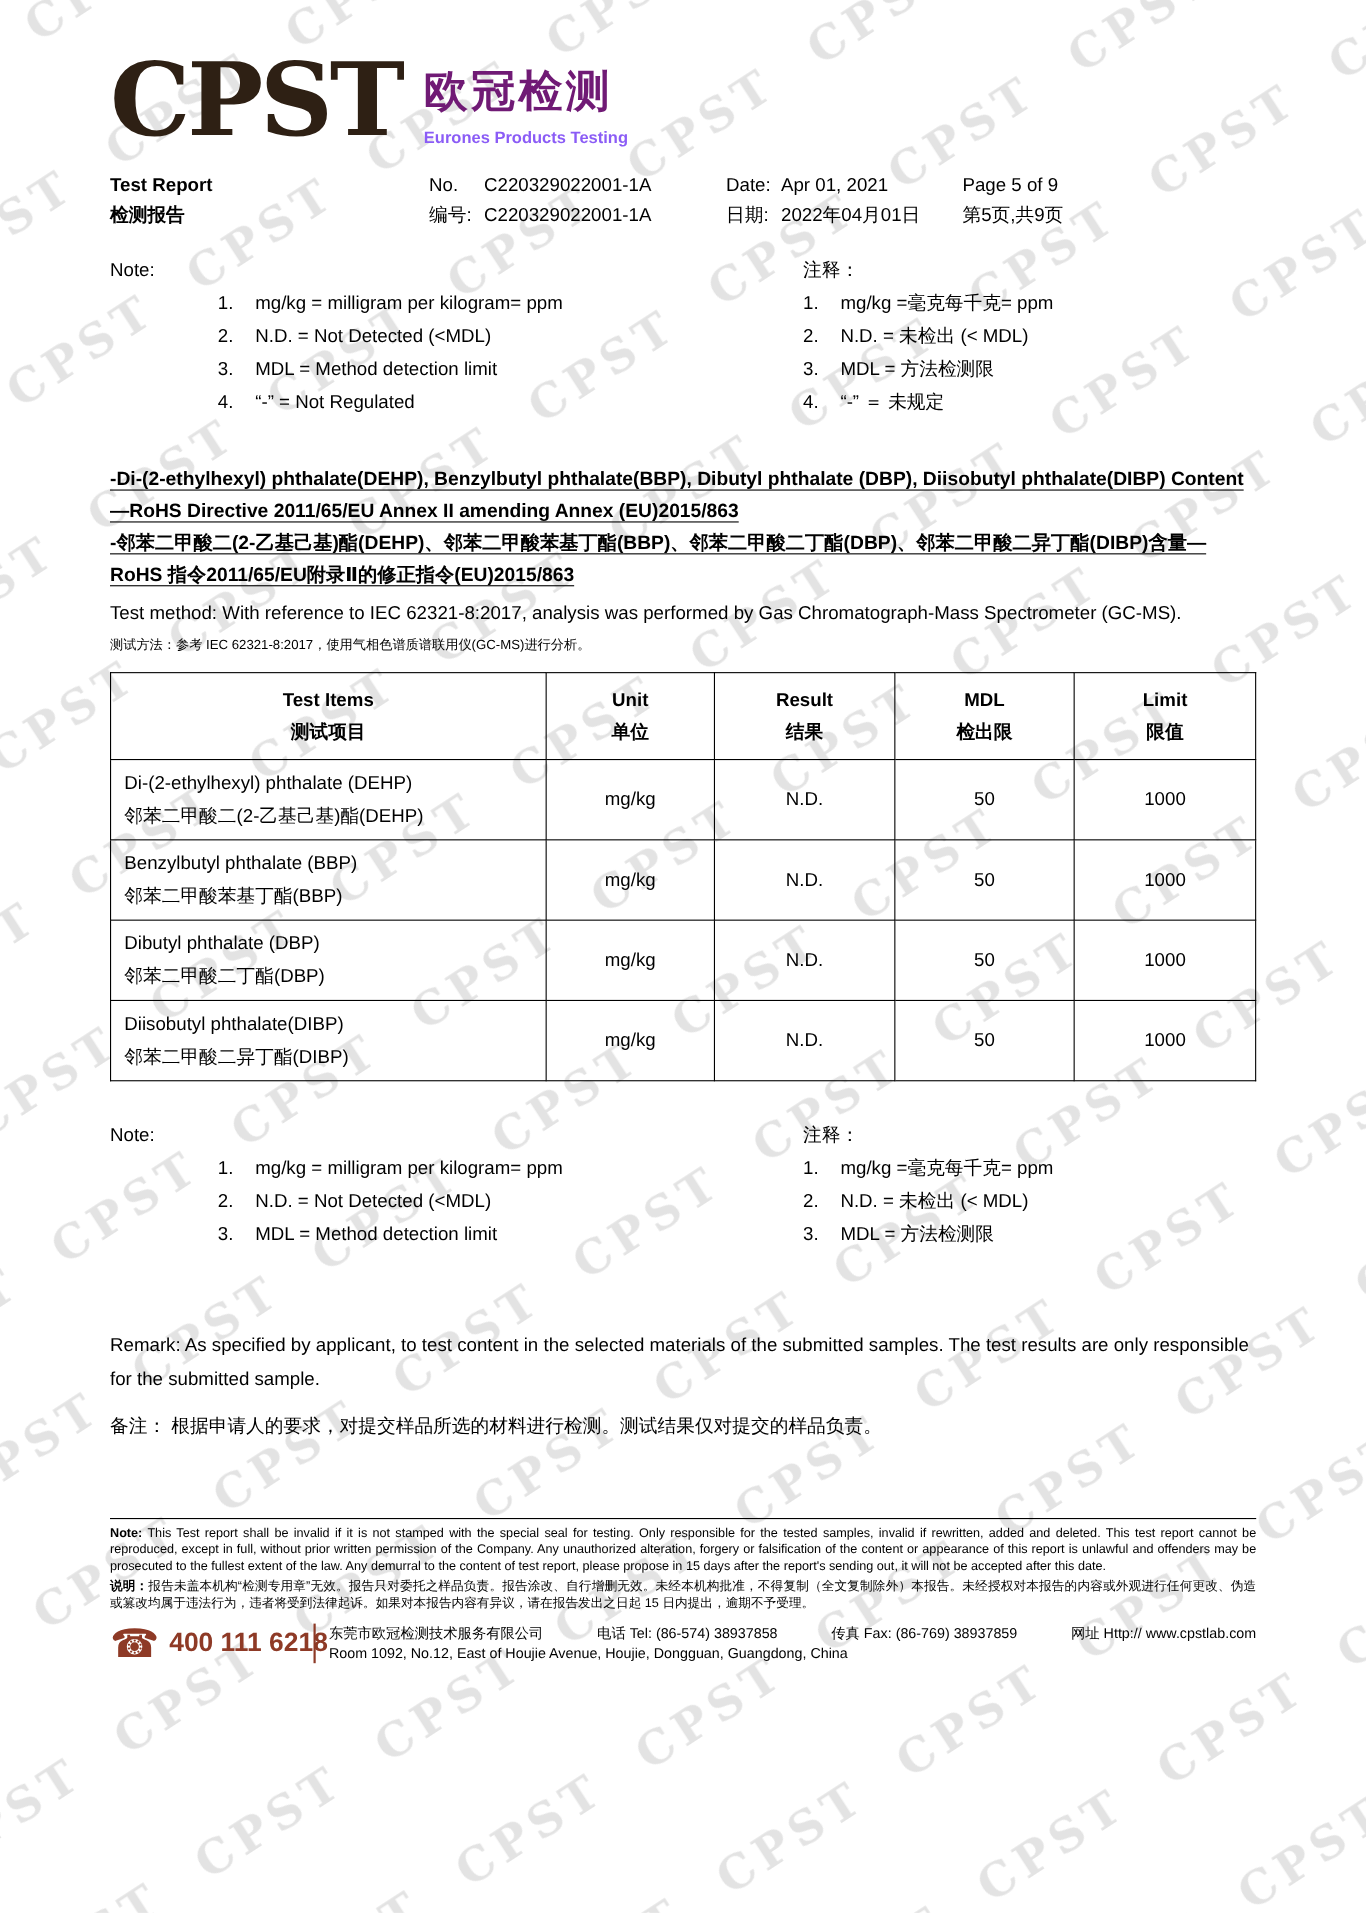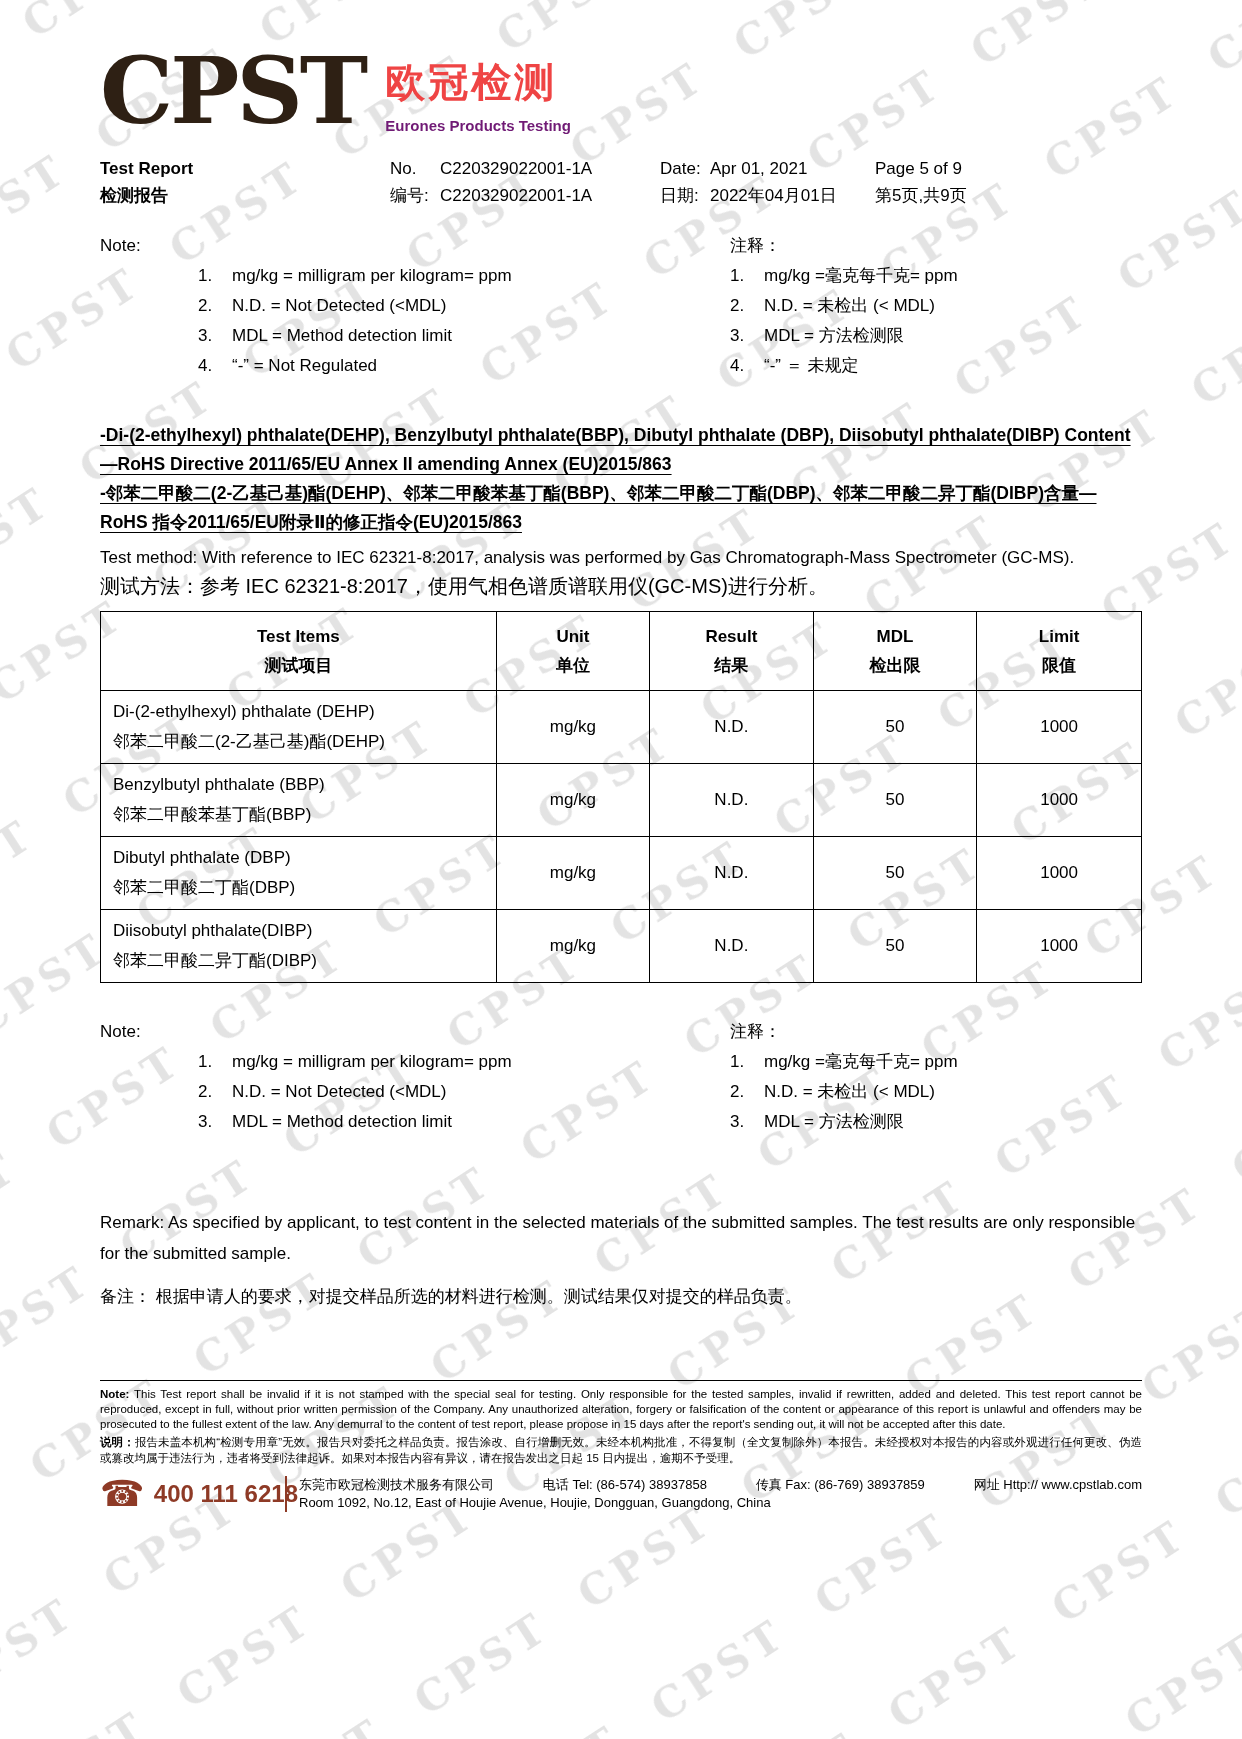--- a/index.html
+++ b/index.html
@@ -6,22 +6,22 @@
   html,body { background:#ffffff; }
   body { width:1242px; font-family:"Liberation Sans","DejaVu Sans",sans-serif; color:#000; }
   .page { position:relative; width:1242px; height:1739px; background:#fff; overflow:hidden; }
   .watermark { position:absolute; left:0; top:0; z-index:0; }
   .content { position:relative; z-index:1; padding:0 100px; }
 
   
   .brand-row { display:flex; align-items:center; gap:20px; padding-top:48px; }
   .brand-logo { font-family:"DejaVu Serif","Liberation Serif",serif; font-weight:700; font-size:92px; line-height:0.95; color:#2e2014; letter-spacing:-3px; }
   .brand-text { display:flex; flex-direction:column; gap:7px; padding-top:6px; }
-  .brand-cn { font-size:40px; font-weight:700; color:#ef4444; letter-spacing:3px; }
-  .brand-en { font-size:15px; font-weight:700; color:#701a75; }
+  .brand-cn { font-size:40px; font-weight:700; color:#701a75; letter-spacing:3px; }
+  .brand-en { font-size:15px; font-weight:700; color:#8b5cf6; }
 
   
   .report-meta { display:flex; margin-top:20px; font-size:17px; line-height:27px; }
   .meta-title { width:290px; font-weight:700; }
   .meta-no { width:270px; }
   .meta-date { width:215px; }
   .meta-page { flex:1; }
   .mlab { display:inline-block; min-width:50px; }
 
   
@@ -32,21 +32,21 @@
   .note-list { list-style:none; counter-reset:item; }
   .note-list li { counter-increment:item; line-height:30px; }
   .note-list li::before { content:counter(item) "."; display:inline-block; width:34px; }
   .note-en .note-list { margin-left:98px; }
   .note-cn .note-list { margin-left:0; }
 
   
   .section-head { margin-top:40px; font-size:17.5px; font-weight:700; line-height:29px; }
   .section-head p { text-decoration:underline; text-underline-offset:4px; }
   .method-en { margin-top:6px; font-size:17px; line-height:29px; padding-left:115px; text-indent:-115px; }
-  .method-cn { font-size:20px; line-height:29px; }
+  .method-cn { font-size:12px; line-height:29px; }
 
   
   .result-table { width:100%; border-collapse:collapse; margin-top:10px; }
   .result-table th, .result-table td { border:1.6px solid #000; font-size:17px; vertical-align:middle; }
   .result-table th { font-weight:700; line-height:29px; padding:10px 6px; text-align:center; }
   .result-table td { height:70px; }
   .result-table td.item { text-align:left; padding:6px 12px; line-height:30px; }
   .result-table td.c { text-align:center; }
   col.c1{width:34.6%;} col.c2{width:13.4%;} col.c3{width:14.3%;} col.c4{width:14.3%;} col.c5{width:14.4%;}
 

